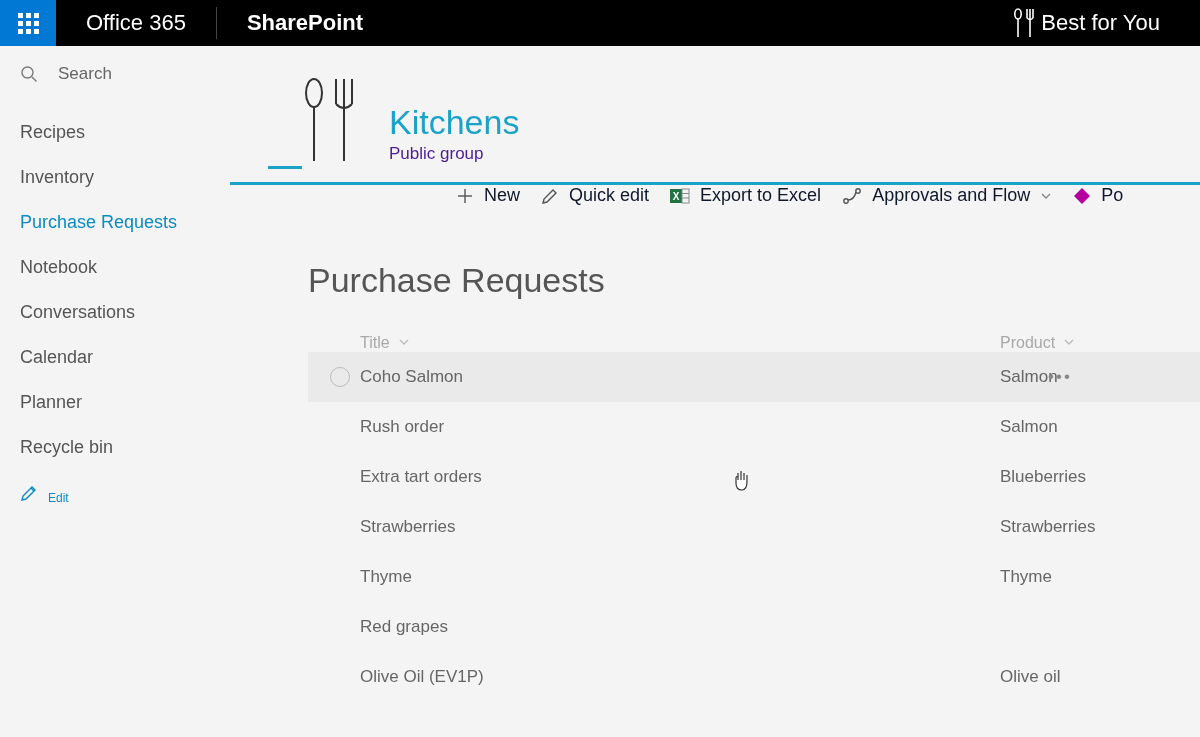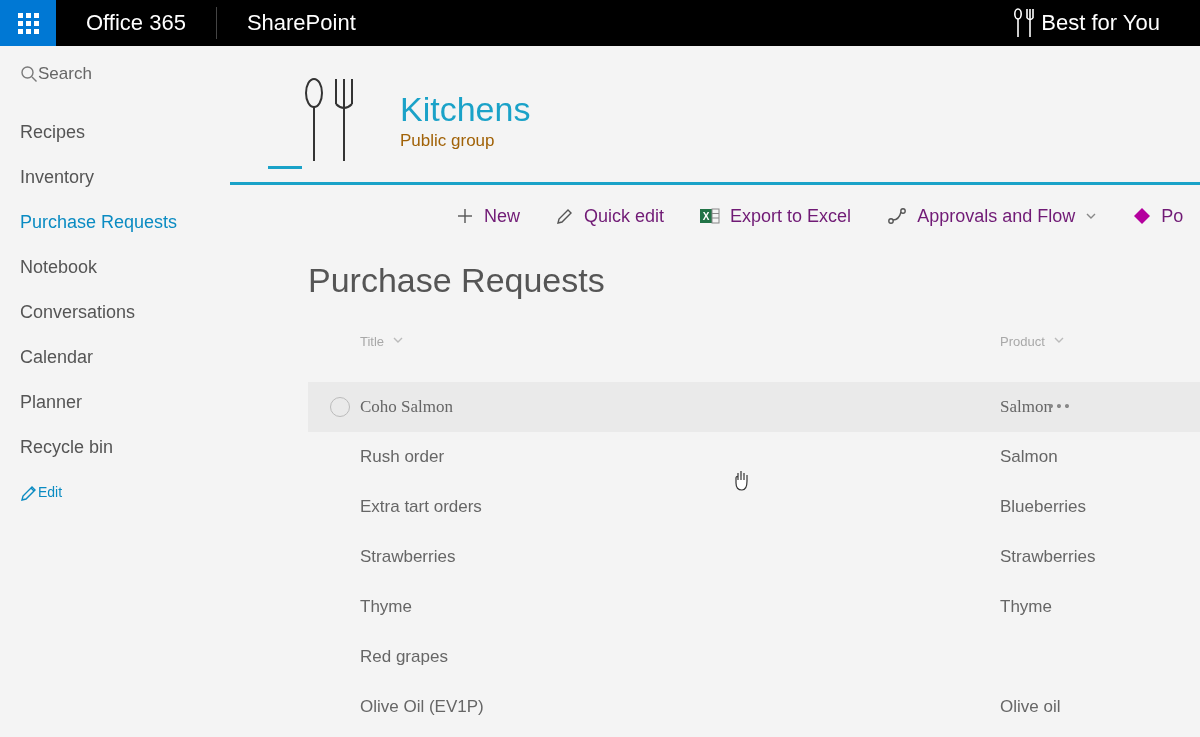--- a/index.html
+++ b/index.html
@@ -5,62 +5,62 @@
   * { box-sizing: border-box; margin: 0; padding: 0; }
   html, body { width: 1200px; height: 737px; font-family: "Segoe UI", Arial, sans-serif; background: #f4f4f4; overflow: hidden; }
 
   
   .topbar { display: flex; align-items: center; height: 46px; background: #000; color: #fff; }
   .waffle { width: 56px; height: 56px; background: #0078d4; display: flex; align-items: center; justify-content: center; cursor: pointer; }
   .waffle-grid { display: grid; grid-template-columns: repeat(3, 5px); grid-template-rows: repeat(3, 5px); gap: 3px; }
   .waffle-grid span { width: 5px; height: 5px; background: #fff; }
   .top-title { padding: 0 30px; font-size: 22px; font-weight: 400; }
   .top-divider { width: 1px; height: 32px; background: #444; }
-  .top-app { padding: 0 30px; font-size: 22px; font-weight: 400; }
+  .top-app { padding: 0 30px; font-size: 22px; font-weight: 700; }
   .top-spacer { flex: 1; }
   .top-brand { display: flex; align-items: center; padding-right: 40px; gap: 4px; }
   .top-brand-icon svg { display: block; }
   .top-brand-text { font-size: 22px; font-weight: 300; }
 
   
   .body-row { display: flex; height: calc(737px - 56px); }
 
   
   .sidebar { width: 230px; padding: 18px 0 0 20px; background: #f4f4f4; }
-  .search { display: flex; align-items: center; gap: 0; color: #666; font-size: 17px; margin-bottom: 26px; cursor: text; }
+  .search { display: flex; align-items: center; gap: 20px; color: #666; font-size: 17px; margin-bottom: 26px; cursor: text; }
   .search svg { display: block; }
   .nav-item { font-size: 18px; color: #555; padding: 12px 0; cursor: pointer; }
   .nav-item.active { color: #0a8bc2; }
-  .edit-link { display: flex; align-items: flex-start; color: #0a8bc2; font-size: 14px; padding-top: 14px; cursor: pointer; }
+  .edit-link { display: flex; align-items: flex-end; gap: 10px; color: #0a8bc2; font-size: 12px; padding-top: 14px; cursor: pointer; }
 
   
   .main { flex: 1; position: relative; padding-top: 30px; }
-  .site-header { display: flex; align-items: center; padding-left: 58px; gap: 36px; }
+  .site-header { display: flex; align-items: flex-end; padding-left: 58px; gap: 25px; }
   .tab-marker { position: absolute; left: 38px; top: 120px; width: 34px; height: 0; border-top: 3px solid #1aa2c8; }
   .site-logo { margin-left: 6px; }
   .site-logo svg { display: block; }
   .site-title-block { display: flex; flex-direction: column; }
   .site-title { color: #1aa2c8; font-size: 34px; font-weight: 300; }
-  .site-subtitle { color: #a16207; font-size: 17px; margin-top: 2px; }
+  .site-subtitle { color: #4c1d95; font-size: 17px; margin-top: 2px; }
 
   .cmdbar-wrap { margin-top: 18px; border-top: 3px solid #1aa2c8; }
-  .cmdbar { display: flex; align-items: center; height: 62px; padding-left: 226px; gap: 36px; color: #701a75; font-size: 18px; }
+  .cmdbar { display: flex; align-items: flex-start; height: 62px; padding-left: 226px; gap: 21px; color: #0f172a; font-size: 18px; }
   .cmd { display: flex; align-items: center; gap: 10px; cursor: pointer; white-space: nowrap; }
   .cmd svg { display: block; }
 
   .list-area { padding-left: 78px; padding-top: 14px; }
   .list-title { font-size: 34px; font-weight: 300; color: #555; margin-bottom: 34px; }
 
-  .col-headers { display: flex; align-items: center; color: #a8a8a8; font-size: 13px; padding-left: 52px; margin-bottom: 33px; }
+  .col-headers { display: flex; align-items: center; color: #a8a8a8; font-size: 16px; padding-left: 52px; margin-bottom: 0; }
   .col-title { flex: 0 0 640px; display: flex; align-items: center; gap: 8px; }
   .col-product { display: flex; gap: 8px; }
 
   .list-rows { }
   .row { display: flex; align-items: center; height: 50px; padding-left: 12px; font-size: 17px; color: #666; position: relative; }
-  .row.hovered { background: #eaeaea; font-family: Liberation Serif, serif; }
+  .row.hovered { background: #eaeaea; }
   .row .selector { width: 40px; display: flex; justify-content: center; }
   .row .selector .circle { width: 20px; height: 20px; border: 1px solid #bbb; border-radius: 50%; visibility: hidden; }
   .row.hovered .selector .circle { visibility: visible; }
   .row .cell-title { flex: 0 0 640px; }
   .row .cell-product { }
   .row .ellipsis { position: absolute; left: 740px; color: #888; letter-spacing: 2px; visibility: hidden; cursor: pointer; }
   .row.hovered .ellipsis { visibility: visible; }
 
   .cursor-ptr { position: absolute; left: 502px; top: 423px; pointer-events: none; font-size: 18px; color: #333; }
 

